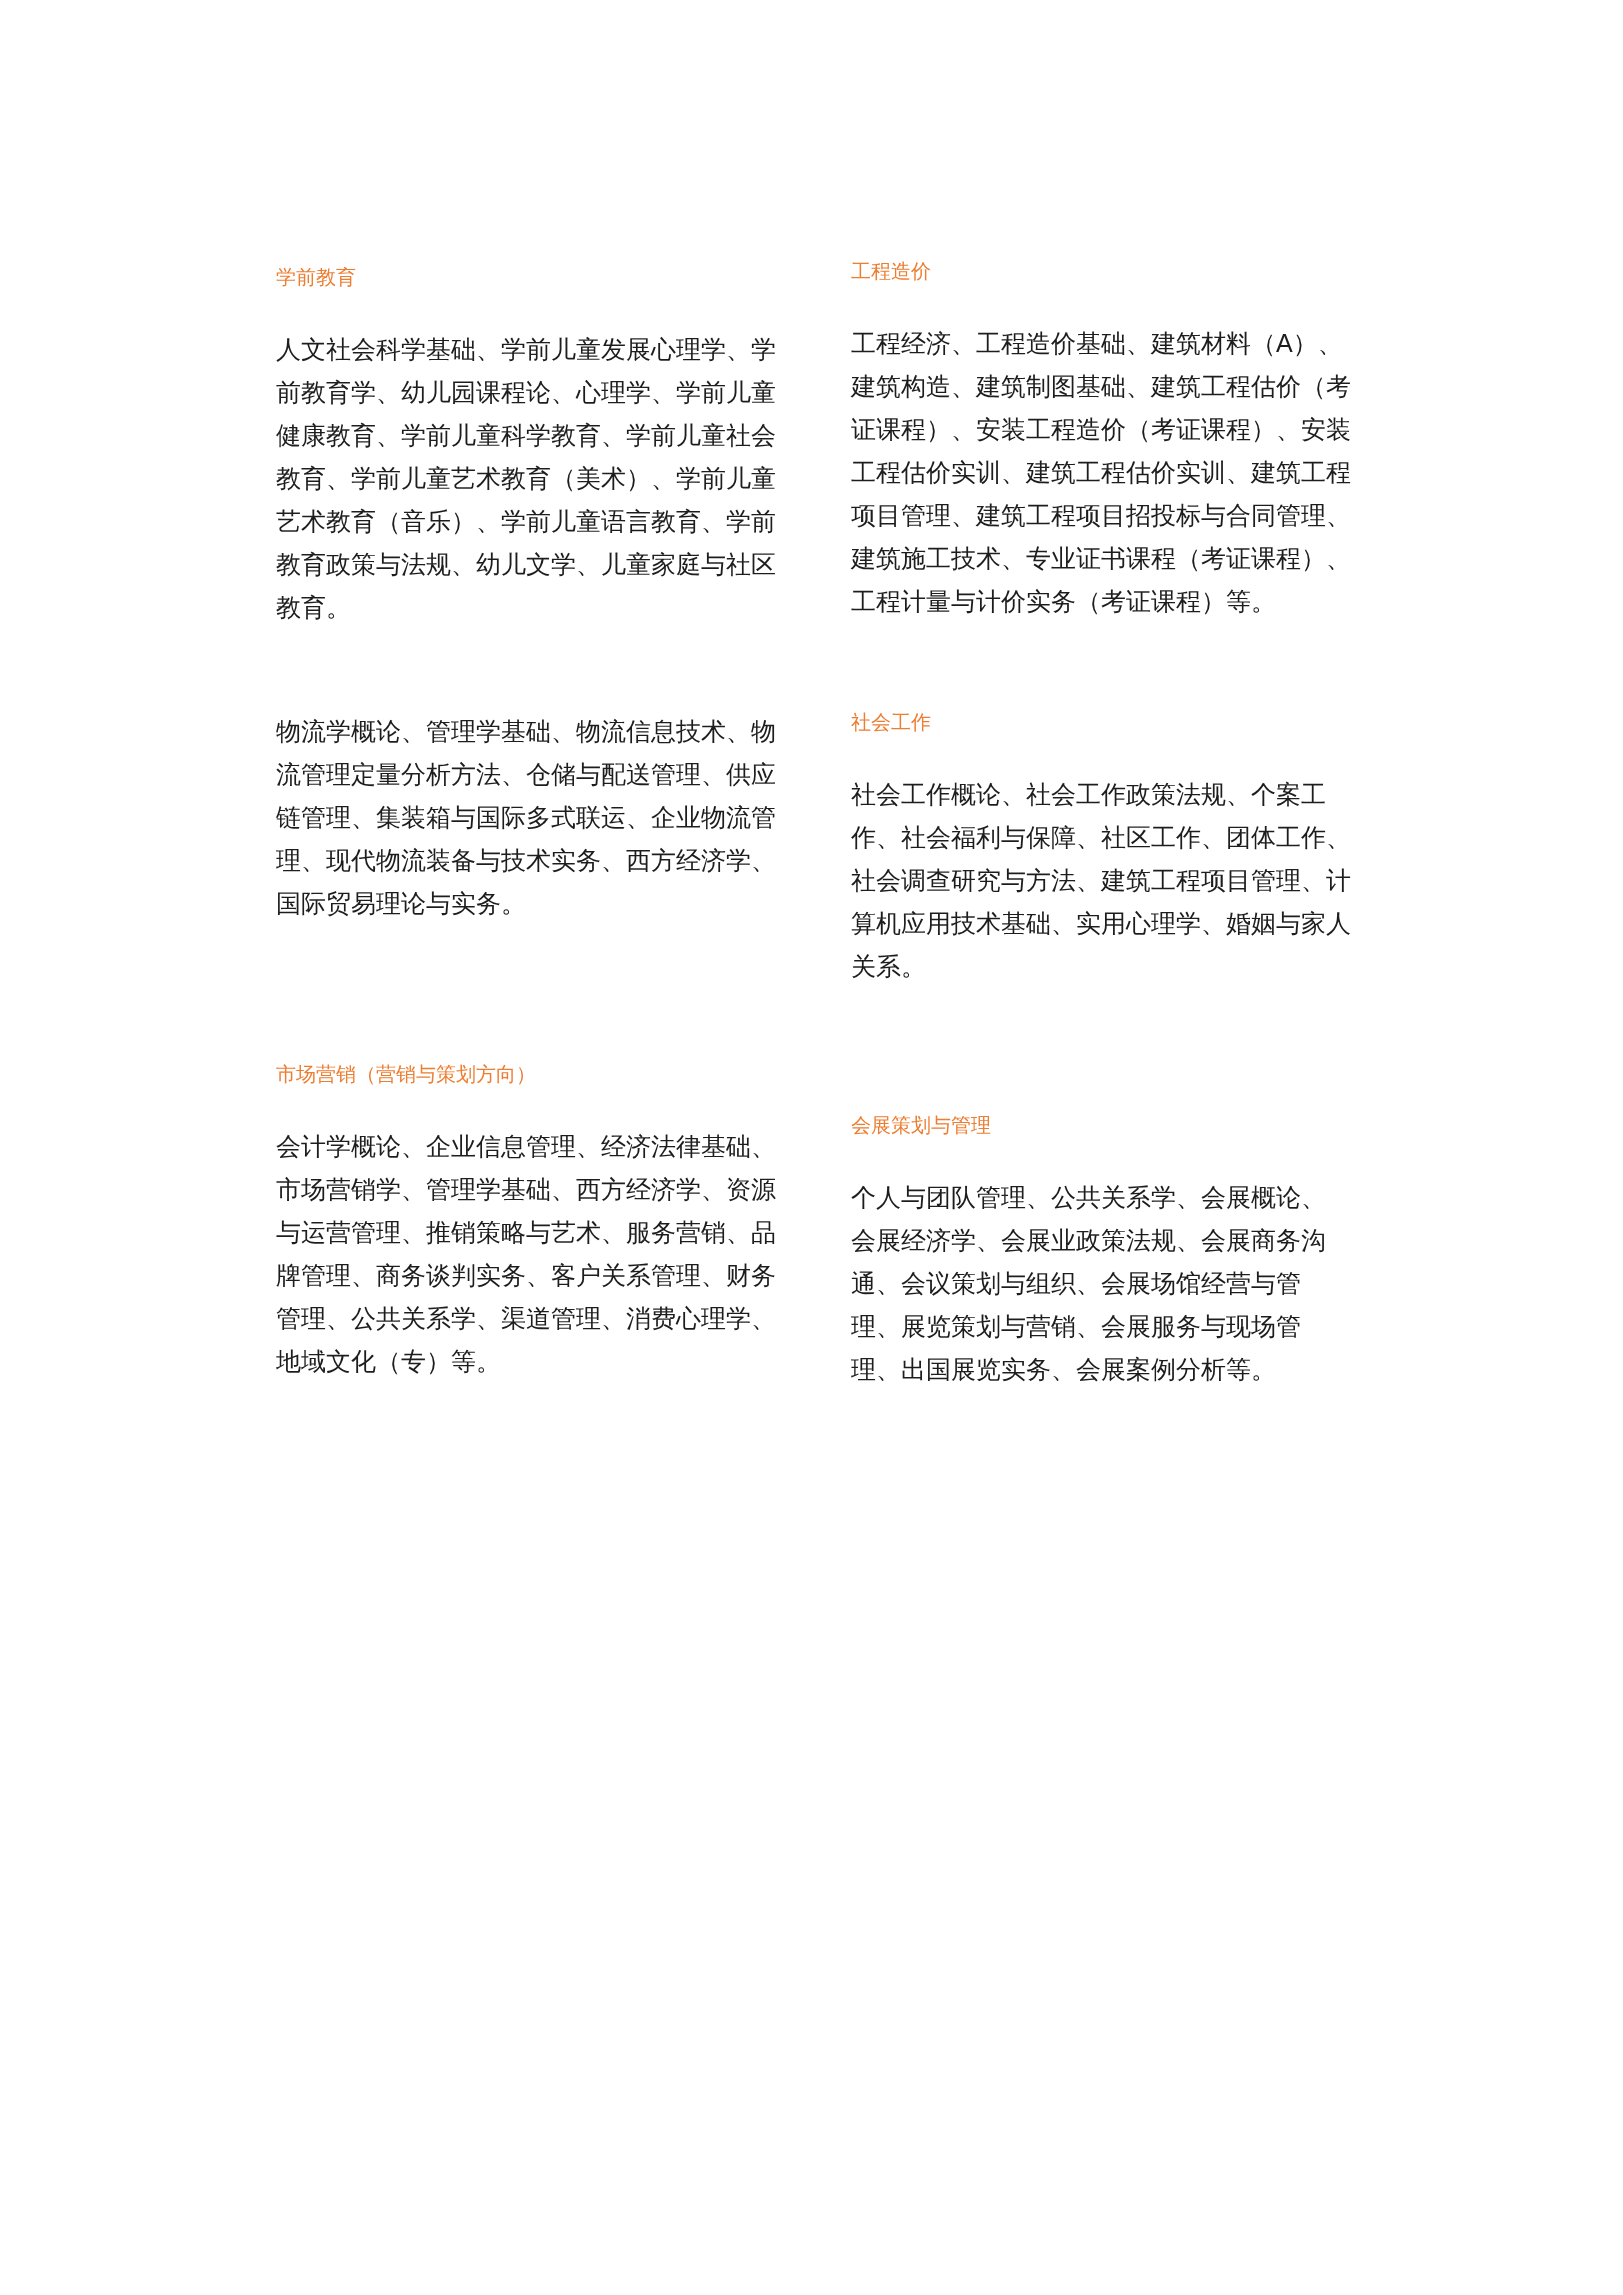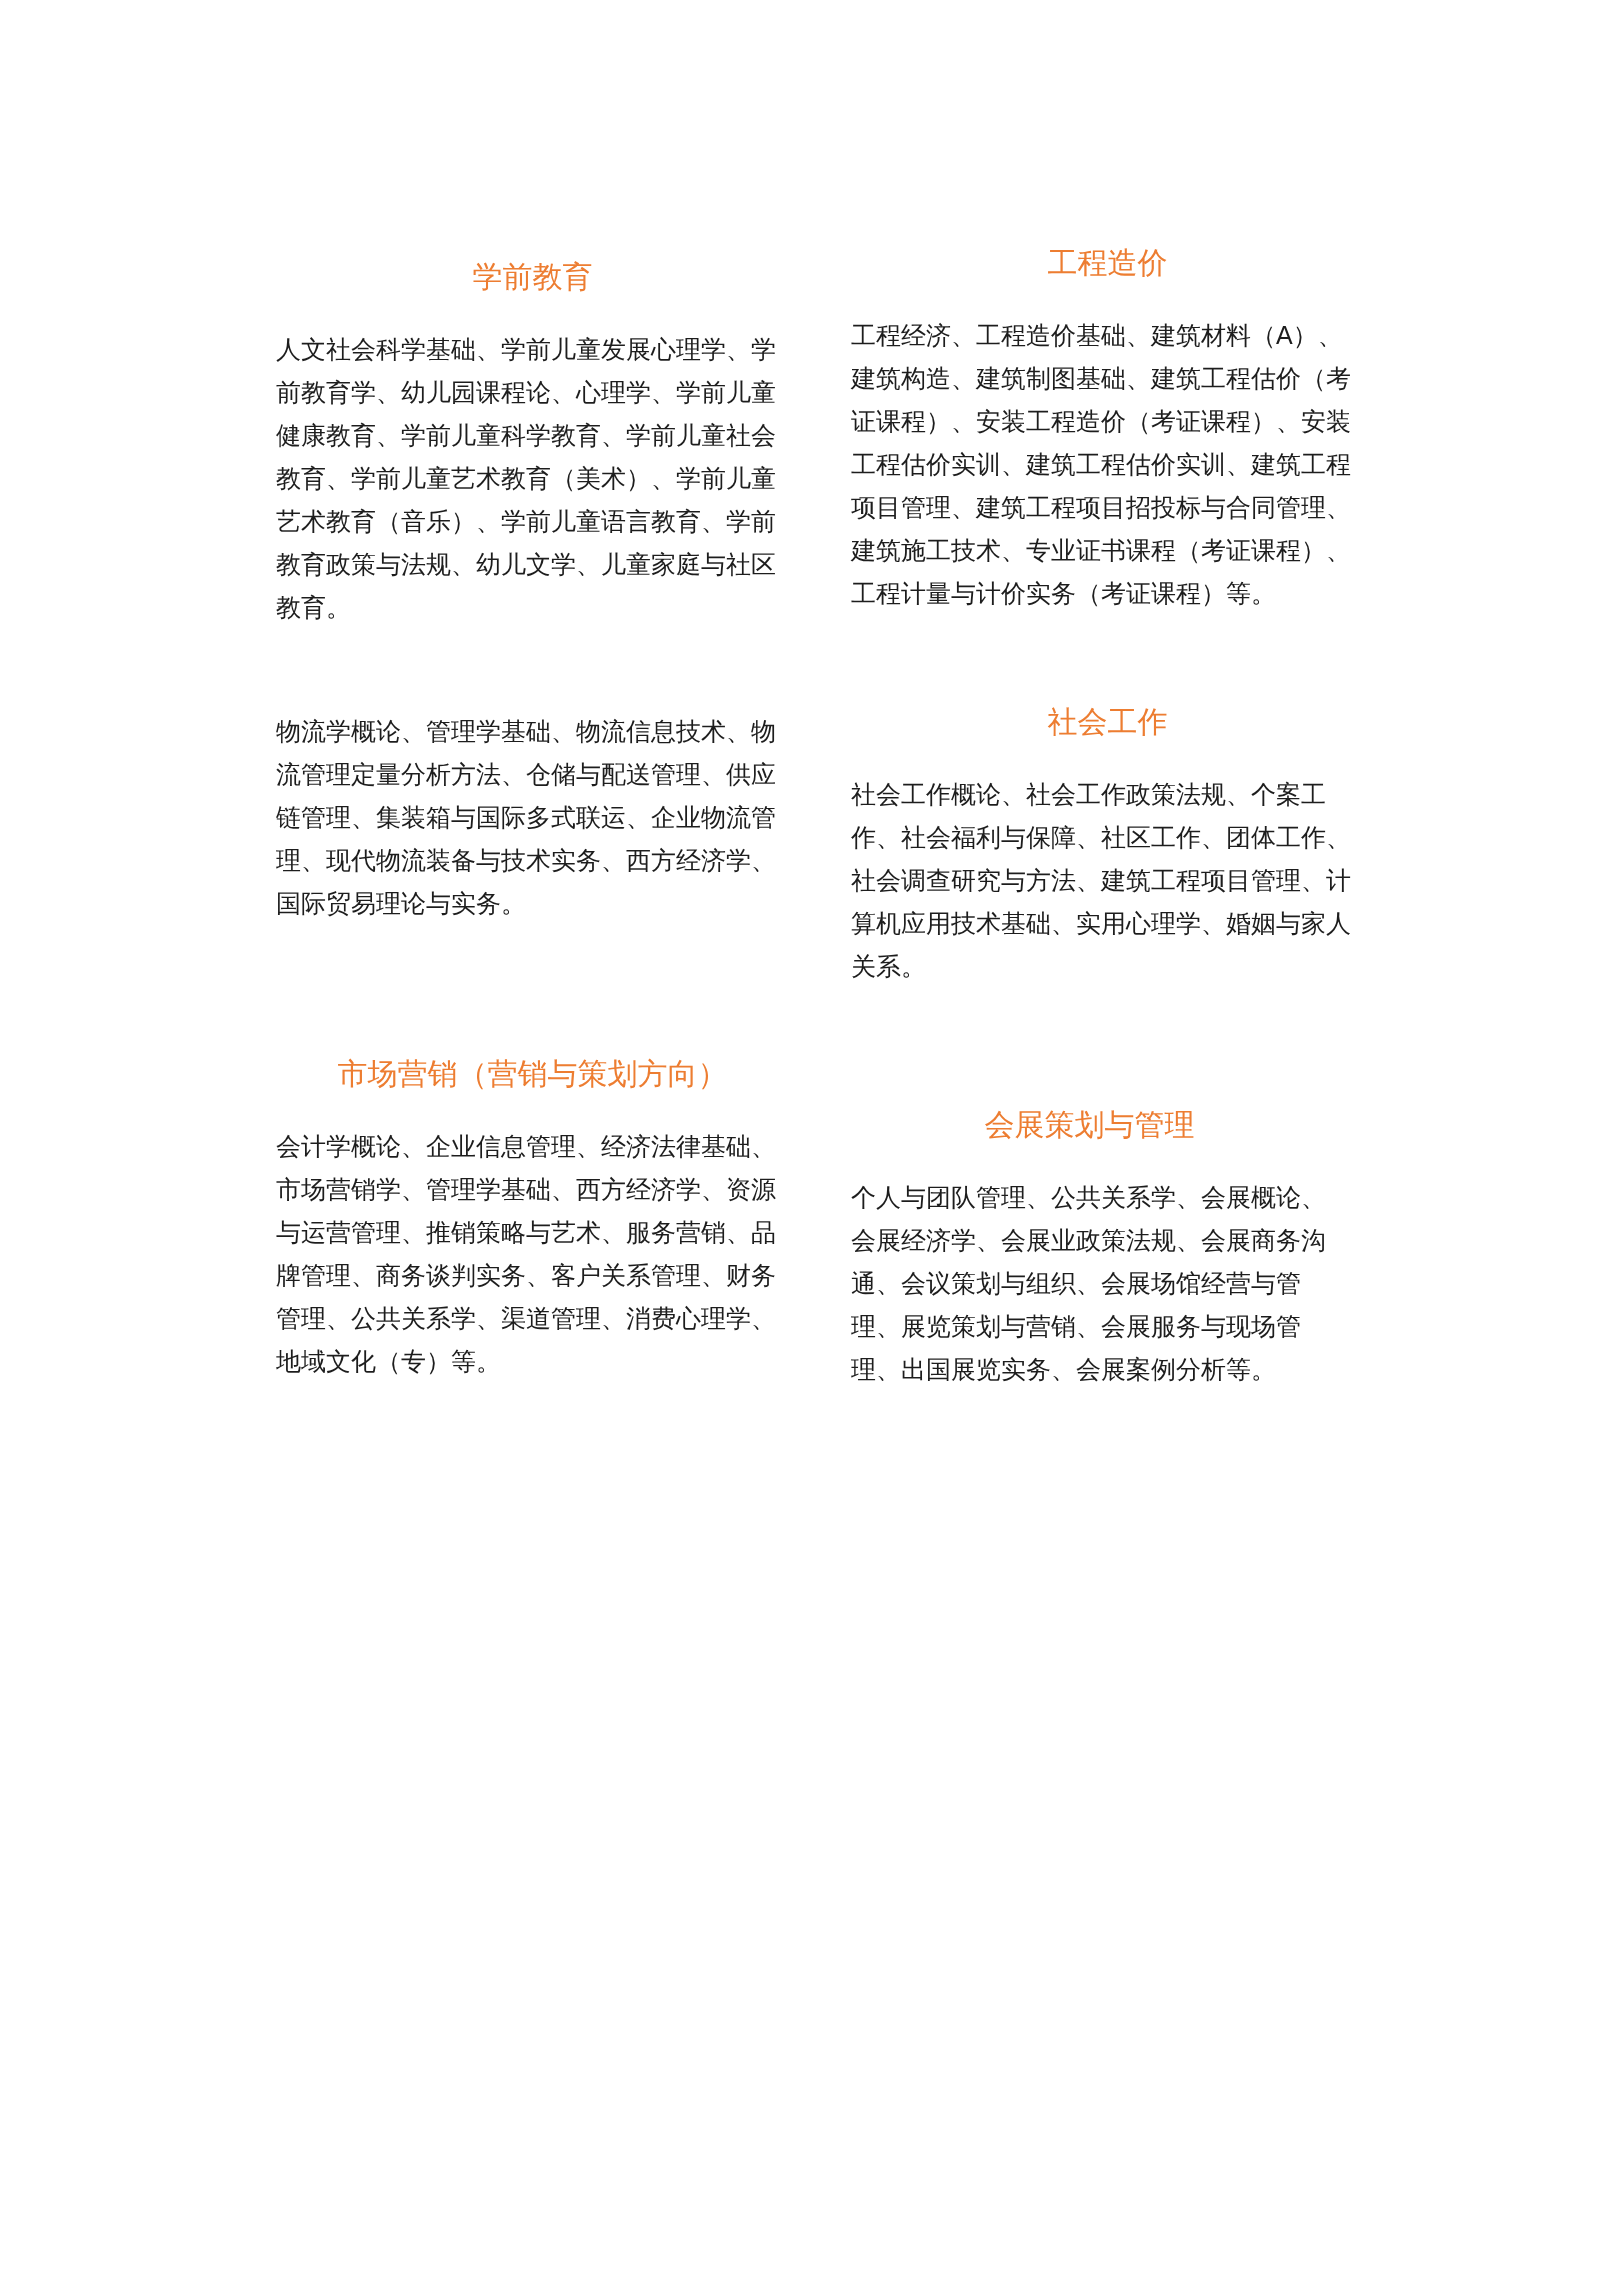--- a/index.html
+++ b/index.html
@@ -19,39 +19,38 @@
     height: 2295px;
     background: var(--bg);
     font-family: "Liberation Sans", sans-serif;
     overflow: hidden;
   }
   .sec {
     position: absolute;
   }
   .sec-title {
     margin: 0 0 36px 0;
-    font-size: 30px;
+    font-size: 20px;
     line-height: 30px;
     font-weight: 400;
     color: var(--accent);
     white-space: nowrap;
-    text-align: center;
   }
   .sec-body {
     margin: 0;
     font-size: 25px;
     line-height: 43px;
     font-weight: 400;
     color: var(--text);
     text-align: left;
     word-break: break-all;
   }
   
   .pos-1 { left: 276px;  top: 262px;  width: 513px; }
-  .pos-2 { left: 851px; top: 248px;  width: 513px; }
+  .pos-2 { left: 851px; top: 256px;  width: 513px; }
   .pos-3 { left: 276px;  top: 710px; width: 513px; }
   .pos-4 { left: 851px; top: 707px; width: 513px; }
   .pos-5 { left: 276px;  top: 1059px; width: 513px; }
   .pos-6 { left: 851px; top: 1062px; width: 477px; margin-top: 48px; }
 </style>
 </head>
 <body>
 
 <div class="page">
 

